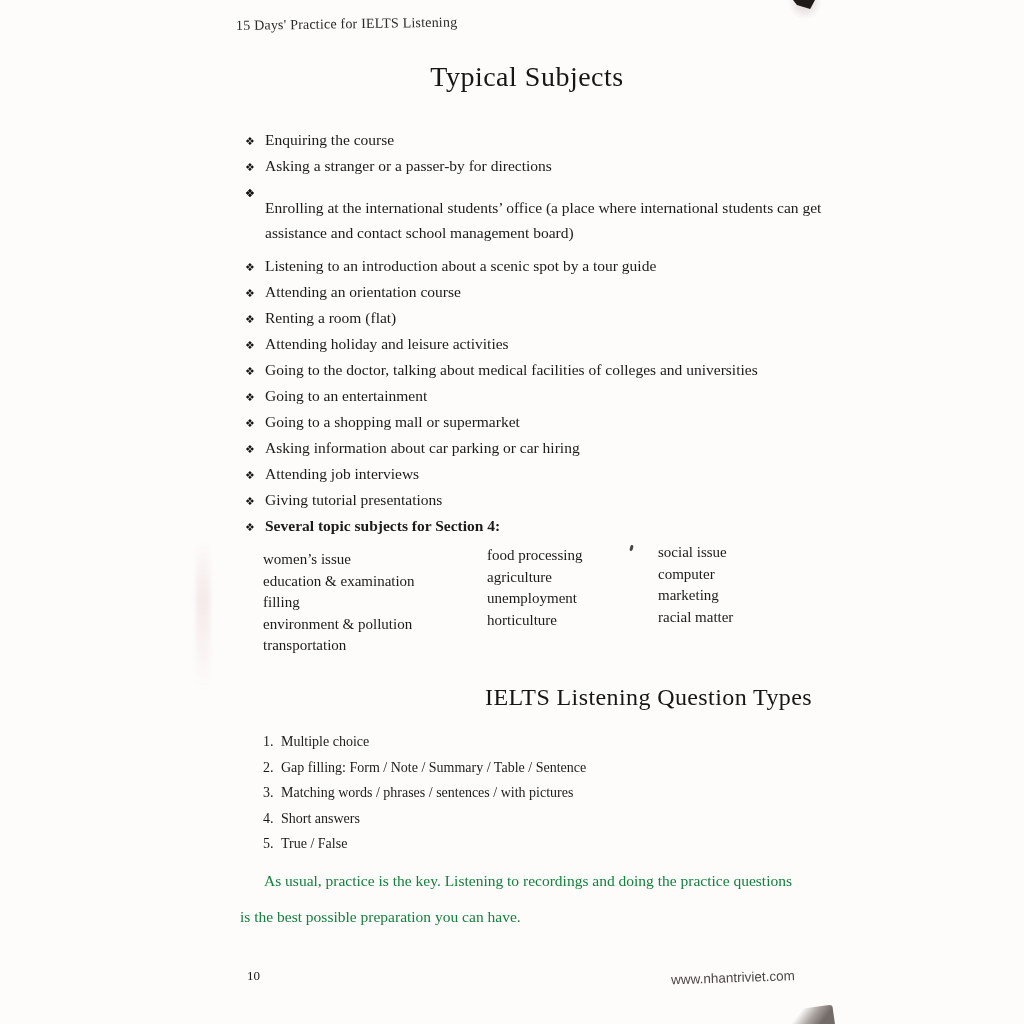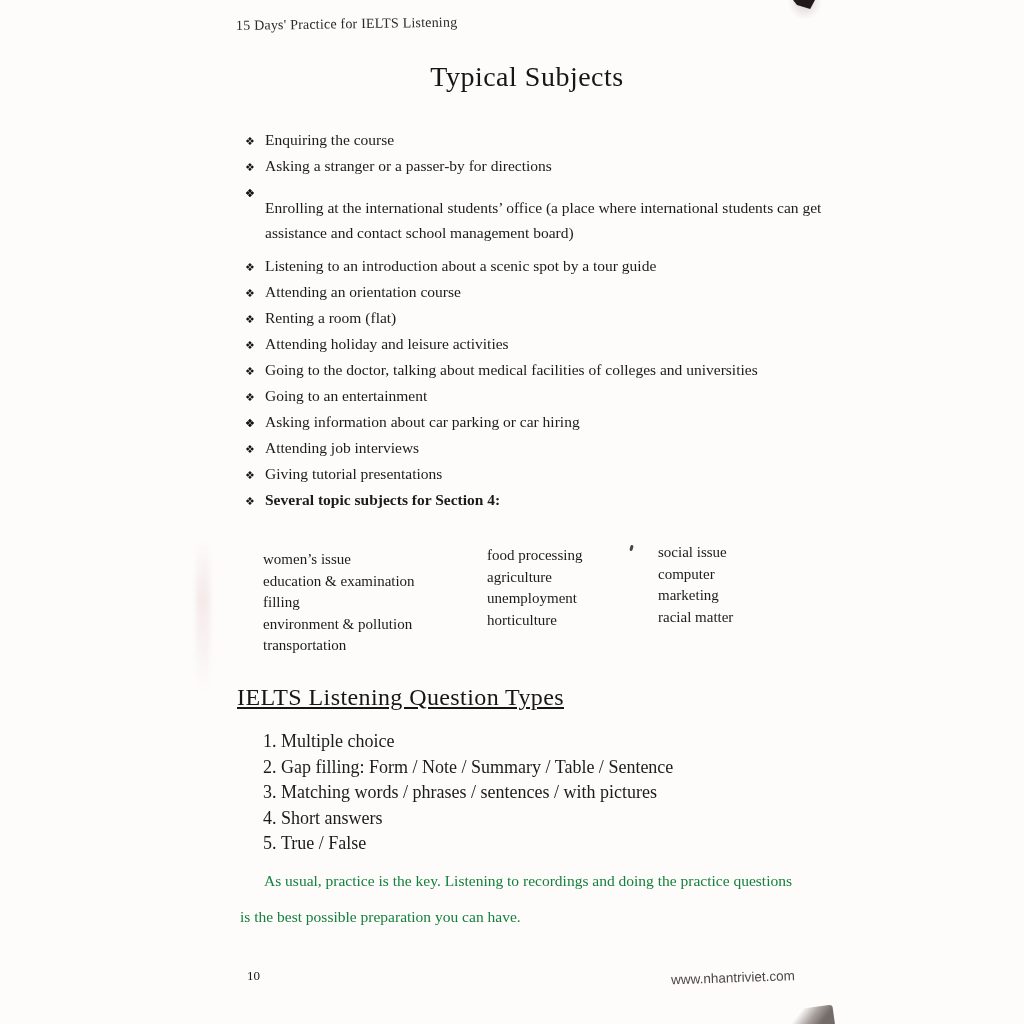--- a/index.html
+++ b/index.html
@@ -48,28 +48,27 @@
   .topic-col.c2{left:224px;top:-4px;}
   .topic-col.c3{left:395px;top:-7px;}
 
   .stray-mark{
     position:absolute;left:630px;top:545px;width:3px;height:6px;
     background:#4a4543;border-radius:2px;transform:rotate(15deg);
   }
 
   .section2-title{
     position:absolute;left:237px;top:684px;width:575px;
-    text-align:left;font-size:24px;color:#181515;
+    text-align:right;font-size:24px;color:#181515;
     letter-spacing:.4px;
-    text-decoration:underline;
   }
 
   .numbered-list{
     position:absolute;left:263px;top:733px;width:560px;
-    font-size:18px;
+    font-size:14px;
   }
   .numbered-item{line-height:17px;margin-bottom:8.5px;}
   .numbered-item .num{display:inline-block;min-width:18px;}
 
   .closing-paragraph{
     position:absolute;left:240px;top:863px;width:560px;
     font-size:15.5px;line-height:36px;text-indent:24px;
     color:#15803d;
   }
 
@@ -122,21 +121,21 @@
     <div class="bullet-item"><span class="bullet-marker">❖</span><span>Enquiring the course</span></div>
     <div class="bullet-item"><span class="bullet-marker">❖</span><span>Asking a stranger or a passer-by for directions</span></div>
     <div class="bullet-item"><span class="bullet-marker">❖</span></div>
     <div class="bullet-item"><span class="bullet-marker">❖</span><span class="wrap2" style="display:inline-block;width:558px;">Enrolling at the international students’ office (a place where international students can get assistance and contact school management board)</span></div>
     <div class="bullet-item"><span class="bullet-marker">❖</span><span>Listening to an introduction about a scenic spot by a tour guide</span></div>
     <div class="bullet-item"><span class="bullet-marker">❖</span><span>Attending an orientation course</span></div>
     <div class="bullet-item"><span class="bullet-marker">❖</span><span>Renting a room (flat)</span></div>
     <div class="bullet-item"><span class="bullet-marker">❖</span><span>Attending holiday and leisure activities</span></div>
     <div class="bullet-item"><span class="bullet-marker">❖</span><span>Going to the doctor, talking about medical facilities of colleges and universities</span></div>
     <div class="bullet-item"><span class="bullet-marker">❖</span><span>Going to an entertainment</span></div>
-    <div class="bullet-item"><span class="bullet-marker">❖</span></div>
+    <div class="bullet-item"><span class="bullet-marker">❖</span><span>Going to a shopping mall or supermarket</span></div>
     <div class="bullet-item"><span class="bullet-marker">❖</span><span>Asking information about car parking or car hiring</span></div>
     <div class="bullet-item"><span class="bullet-marker">❖</span><span>Attending job interviews</span></div>
     <div class="bullet-item"><span class="bullet-marker">❖</span><span>Giving tutorial presentations</span></div>
     <div class="bullet-item bold"><span class="bullet-marker">❖</span><span>Several topic subjects for Section 4:</span></div>
   </div>
 
   <div class="stray-mark"></div>
 
   <div class="topic-columns">
     <div class="topic-col c1">

